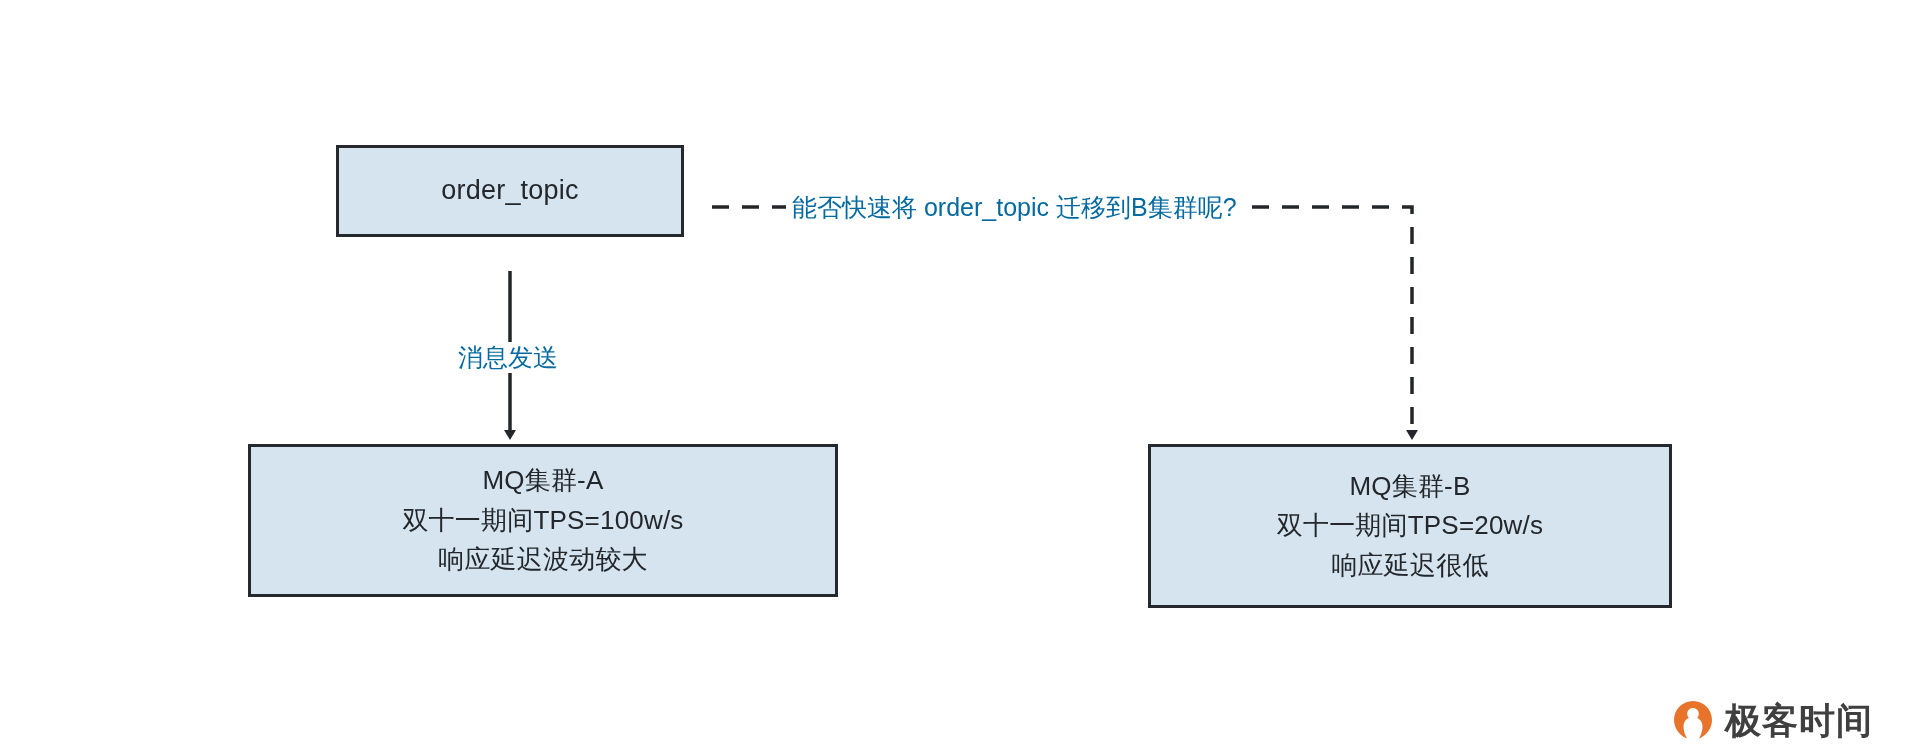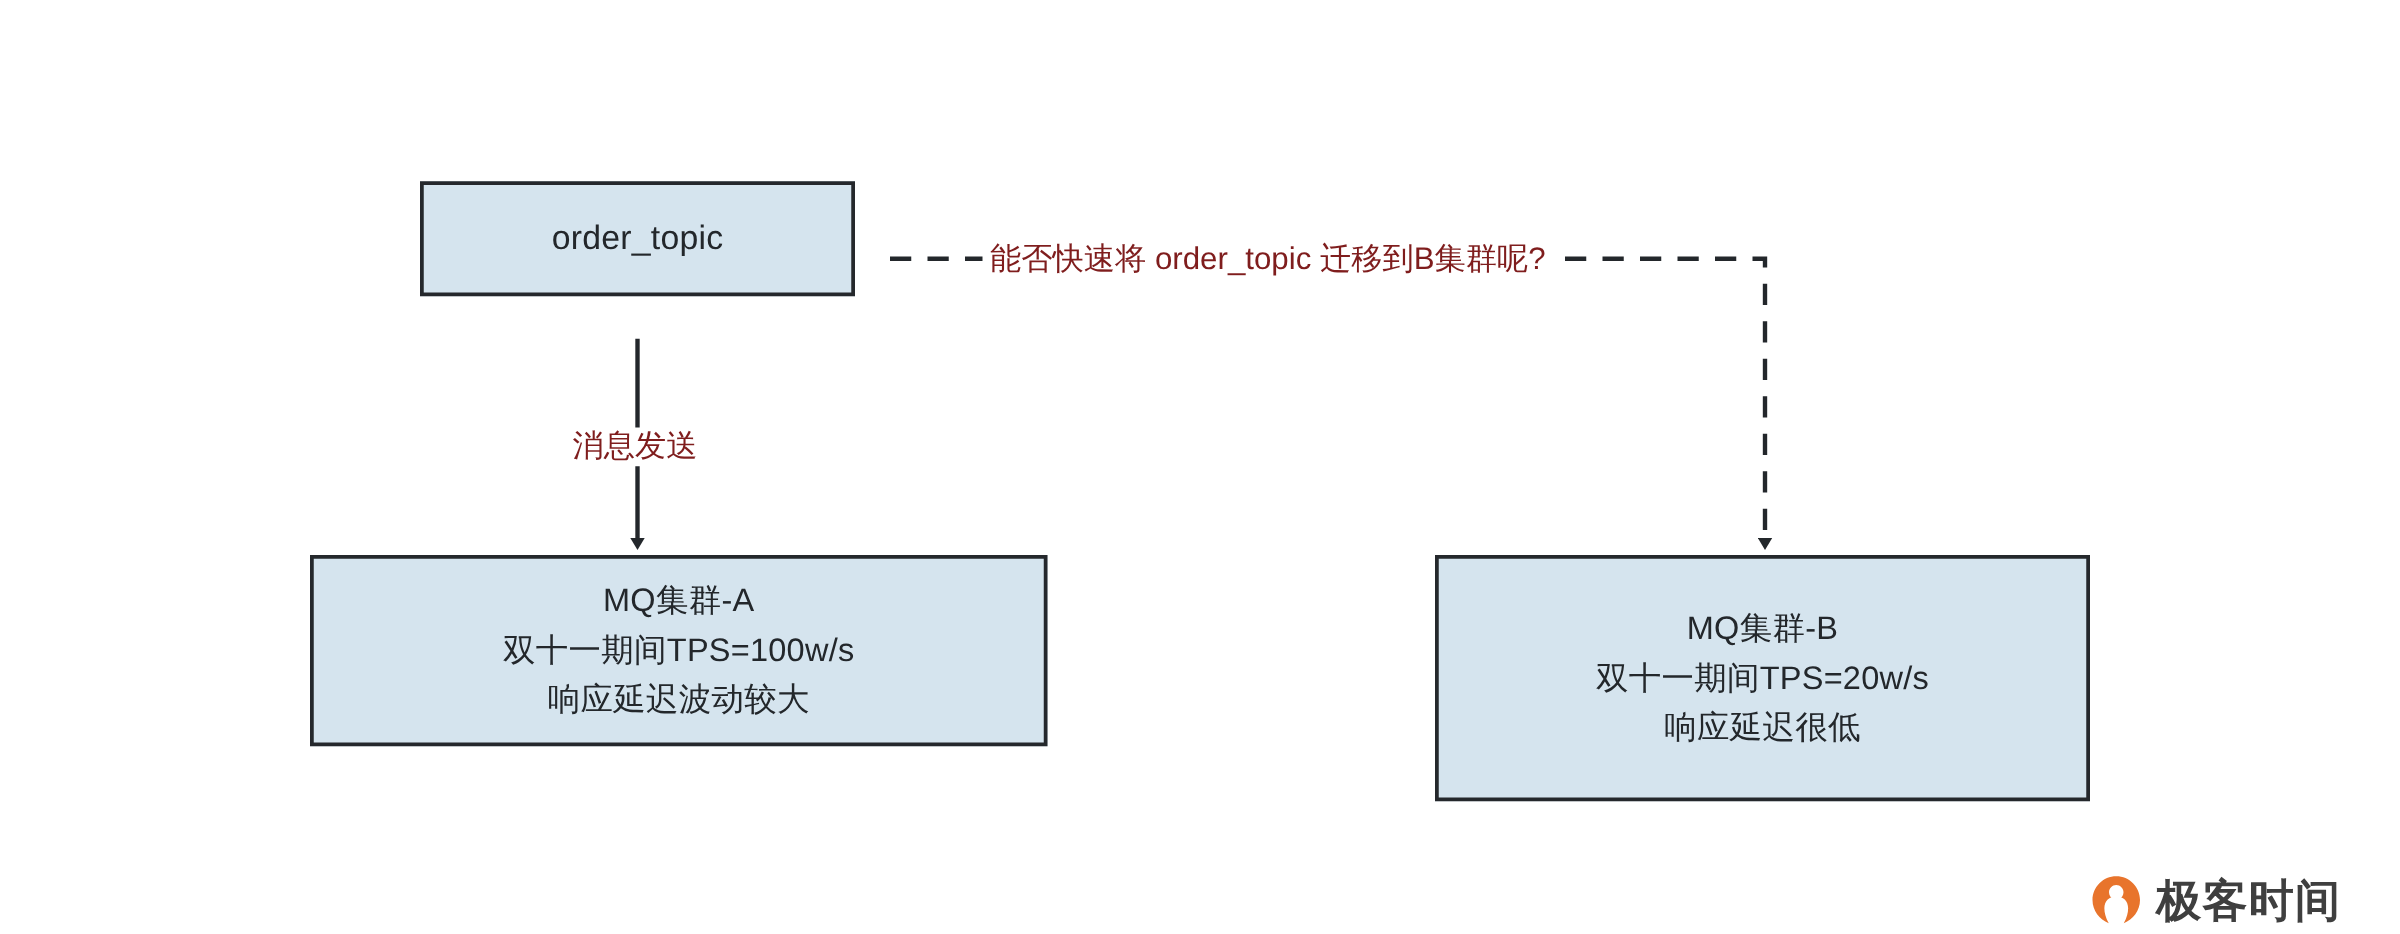--- a/index.html
+++ b/index.html
@@ -52,34 +52,34 @@
     left: 248px;
     top: 444px;
     width: 590px;
     height: 153px;
   }
 
   #node-cluster-b {
     left: 1148px;
     top: 444px;
     width: 524px;
-    height: 197px;
+    height: 164px;
   }
 
   .node-lines {
     display: block;
     white-space: pre-line;
   }
 
   
   .edge-label {
     position: absolute;
     background: #ffffff;
     font-size: 25px;
-    color: #7f1d1d;
+    color: #0369a1;
     white-space: nowrap;
     line-height: 1;
     z-index: 4;
     padding: 3px 6px;
   }
 
   #label-send {
     left: 452px;
     top: 342px;
     text-align: center;

